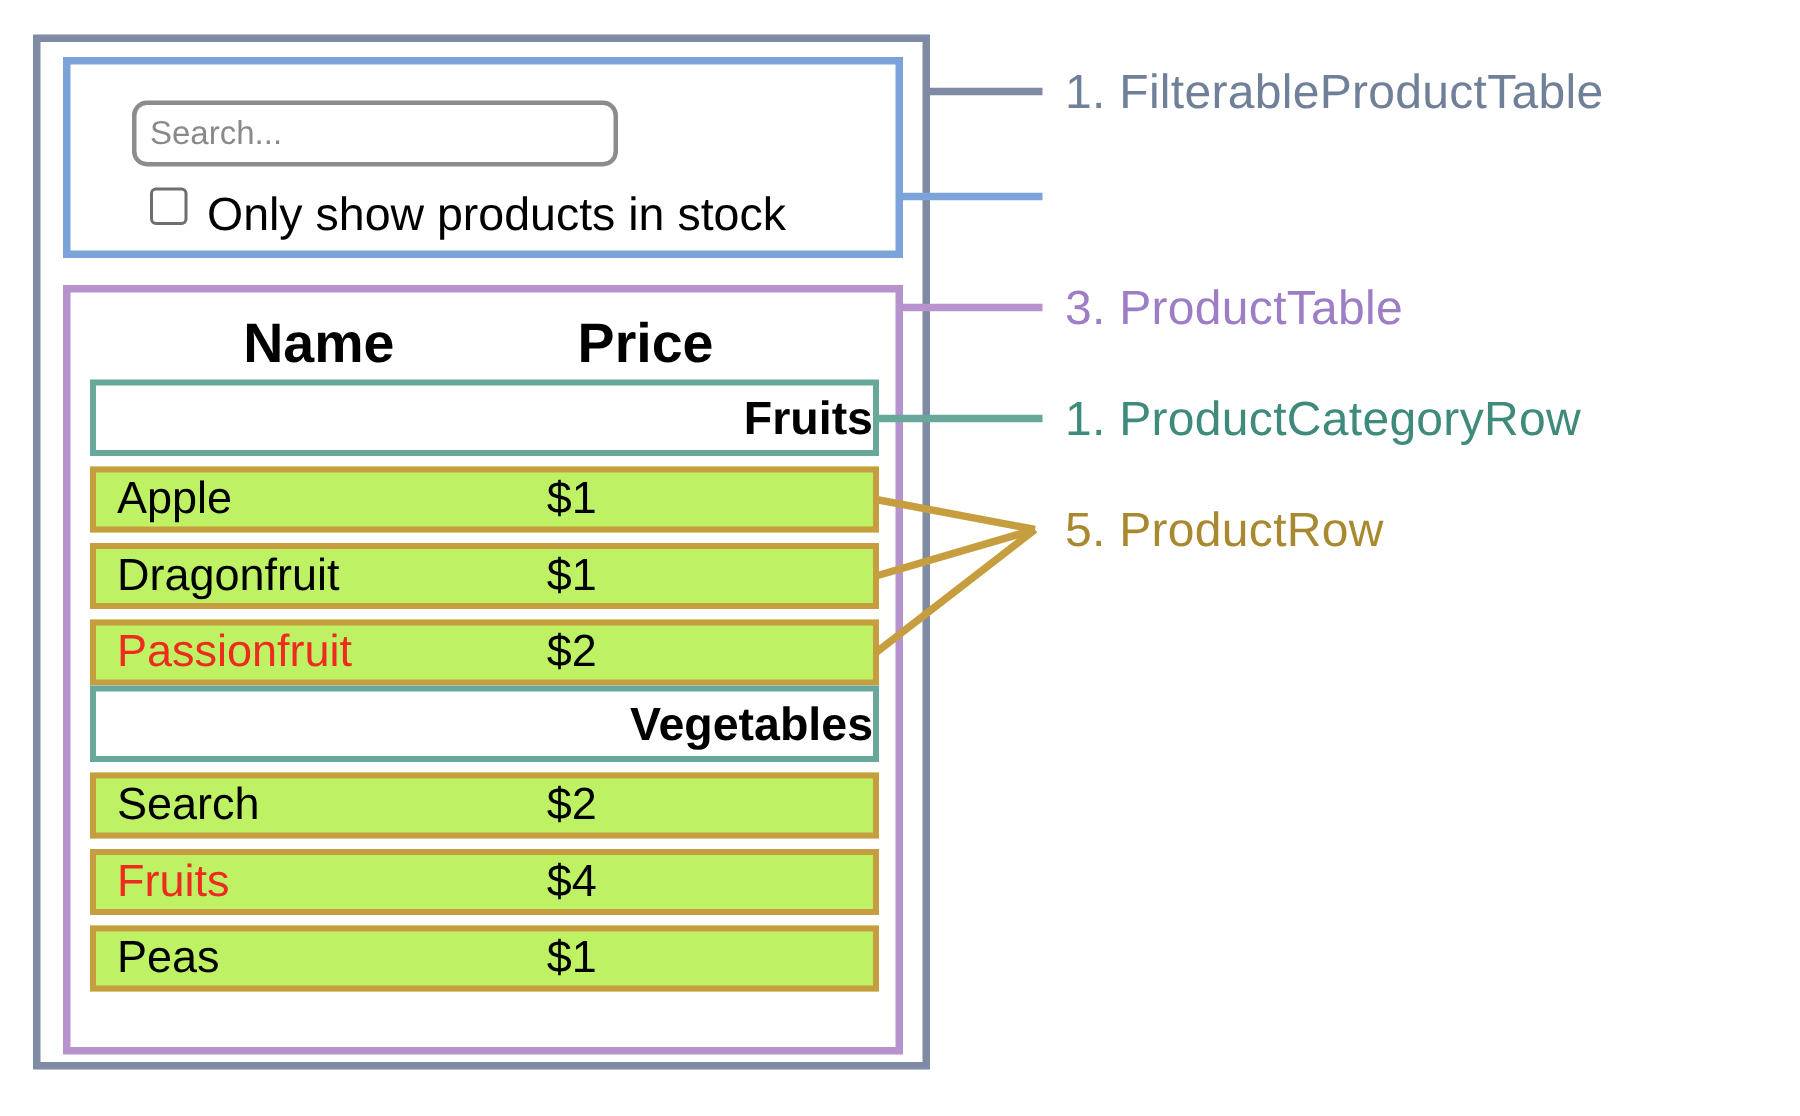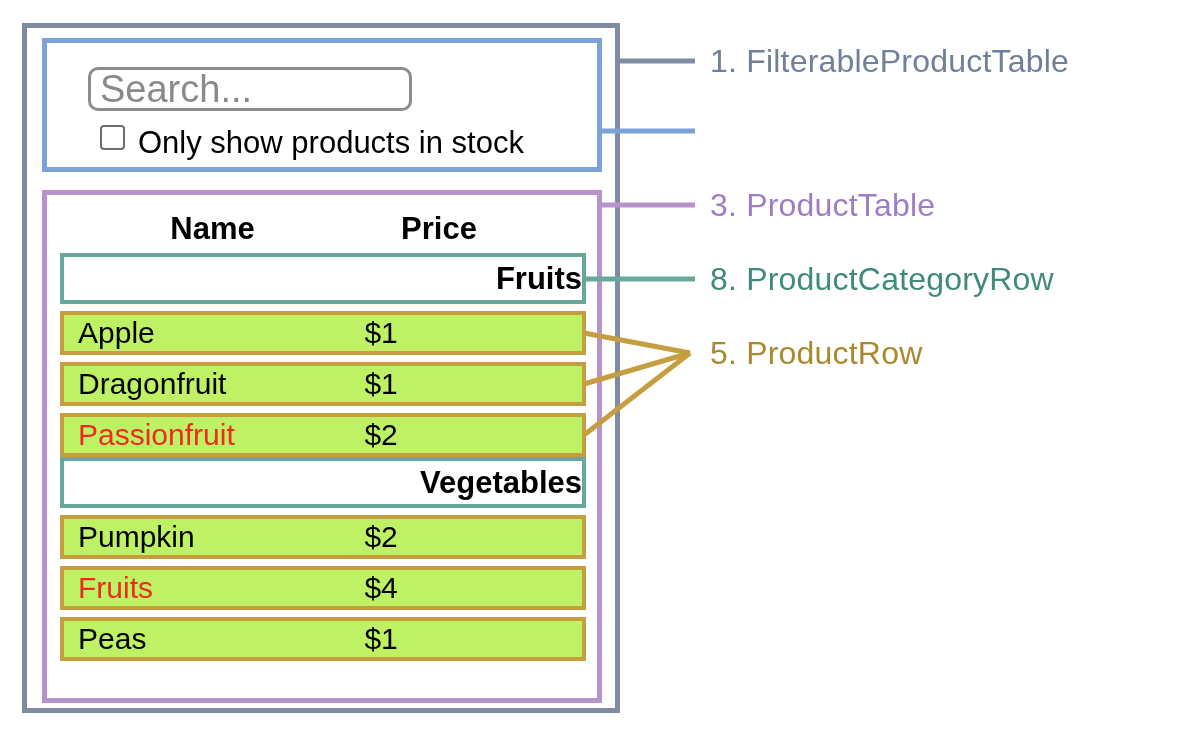--- a/index.html
+++ b/index.html
@@ -25,21 +25,21 @@
     width:560px; height:134px;
     border:5px solid var(--searchbar-border,#7ba3d9);
     padding:24px 0 0 41px;
   }
   .search-input {
     display:block;
     width:324px; height:44px;
     border:3px solid #8c8c8c;
     border-radius:10px;
     font-family:"Liberation Sans", sans-serif;
-    font-size:38px;
+    font-size:22px;
     color:#444;
     padding:0 0 0 9px;
     outline:none;
   }
   .search-input::placeholder { color:#8a8a8a; opacity:1; }
   .checkbox-row {
     margin:14px 0 0 12px;
     display:flex; align-items:flex-start;
     height:32px;
   }
@@ -61,21 +61,21 @@
 
   .product-table {
     margin-top:18px;
     width:560px; height:513px;
     border:5px solid var(--producttable-border,#b793ce);
     padding:10px 11px 0 13px;
   }
   .table-header {
     height:48px;
     display:flex; align-items:center;
-    font-weight:bold; font-size:31px;gap:16px;
+    font-weight:bold; font-size:37px;
   }
   .table-header .hname { width:58%; text-align:center; }
   .table-header .hprice { flex:1; text-align:left; padding-left:20px; }
 
   .category-row {
     height:51px;
     border:4px solid var(--categoryrow-border,#68a89b);
     display:flex; align-items:center; justify-content:flex-end;
     font-weight:bold; font-size:31px;
     background:#fff;
@@ -152,21 +152,21 @@
       <div class="product-row">
         <span class="name red">Passionfruit</span>
         <span class="price">$2</span>
       </div>
 
       <div class="category-row second">
         <span>Vegetables</span>
       </div>
 
       <div class="product-row">
-        <span class="name">Pumpkin</span>
+        <span class="name">Search</span>
         <span class="price">$2</span>
       </div>
       <div class="product-row">
         <span class="name red">Fruits</span>
         <span class="price">$4</span>
       </div>
       <div class="product-row">
         <span class="name">Peas</span>
         <span class="price">$1</span>
       </div>
@@ -179,16 +179,16 @@
     <line x1="598" y1="131" x2="695" y2="131" style="stroke:var(--searchbar-border,#7ba3d9); stroke-width:5;"></line>
     <line x1="598" y1="205" x2="695" y2="205" style="stroke:var(--producttable-border,#b793ce); stroke-width:5;"></line>
     <line x1="582" y1="279" x2="695" y2="279" style="stroke:var(--categoryrow-border,#68a89b); stroke-width:5;"></line>
     <line x1="584" y1="333" x2="690" y2="353" style="stroke:var(--productrow-border,#c69e3f); stroke-width:5;"></line>
     <line x1="584" y1="384" x2="690" y2="353" style="stroke:var(--productrow-border,#c69e3f); stroke-width:5;"></line>
     <line x1="584" y1="435" x2="690" y2="353" style="stroke:var(--productrow-border,#c69e3f); stroke-width:5;"></line>
   </svg>
 
   <div class="legend-label lg1">1. FilterableProductTable</div>
   <div class="legend-label lg3">3. ProductTable</div>
-  <div class="legend-label lg4">8. ProductCategoryRow</div>
+  <div class="legend-label lg4">1. ProductCategoryRow</div>
   <div class="legend-label lg5">5. ProductRow</div>
 
 </div>
 
 </body></html>

